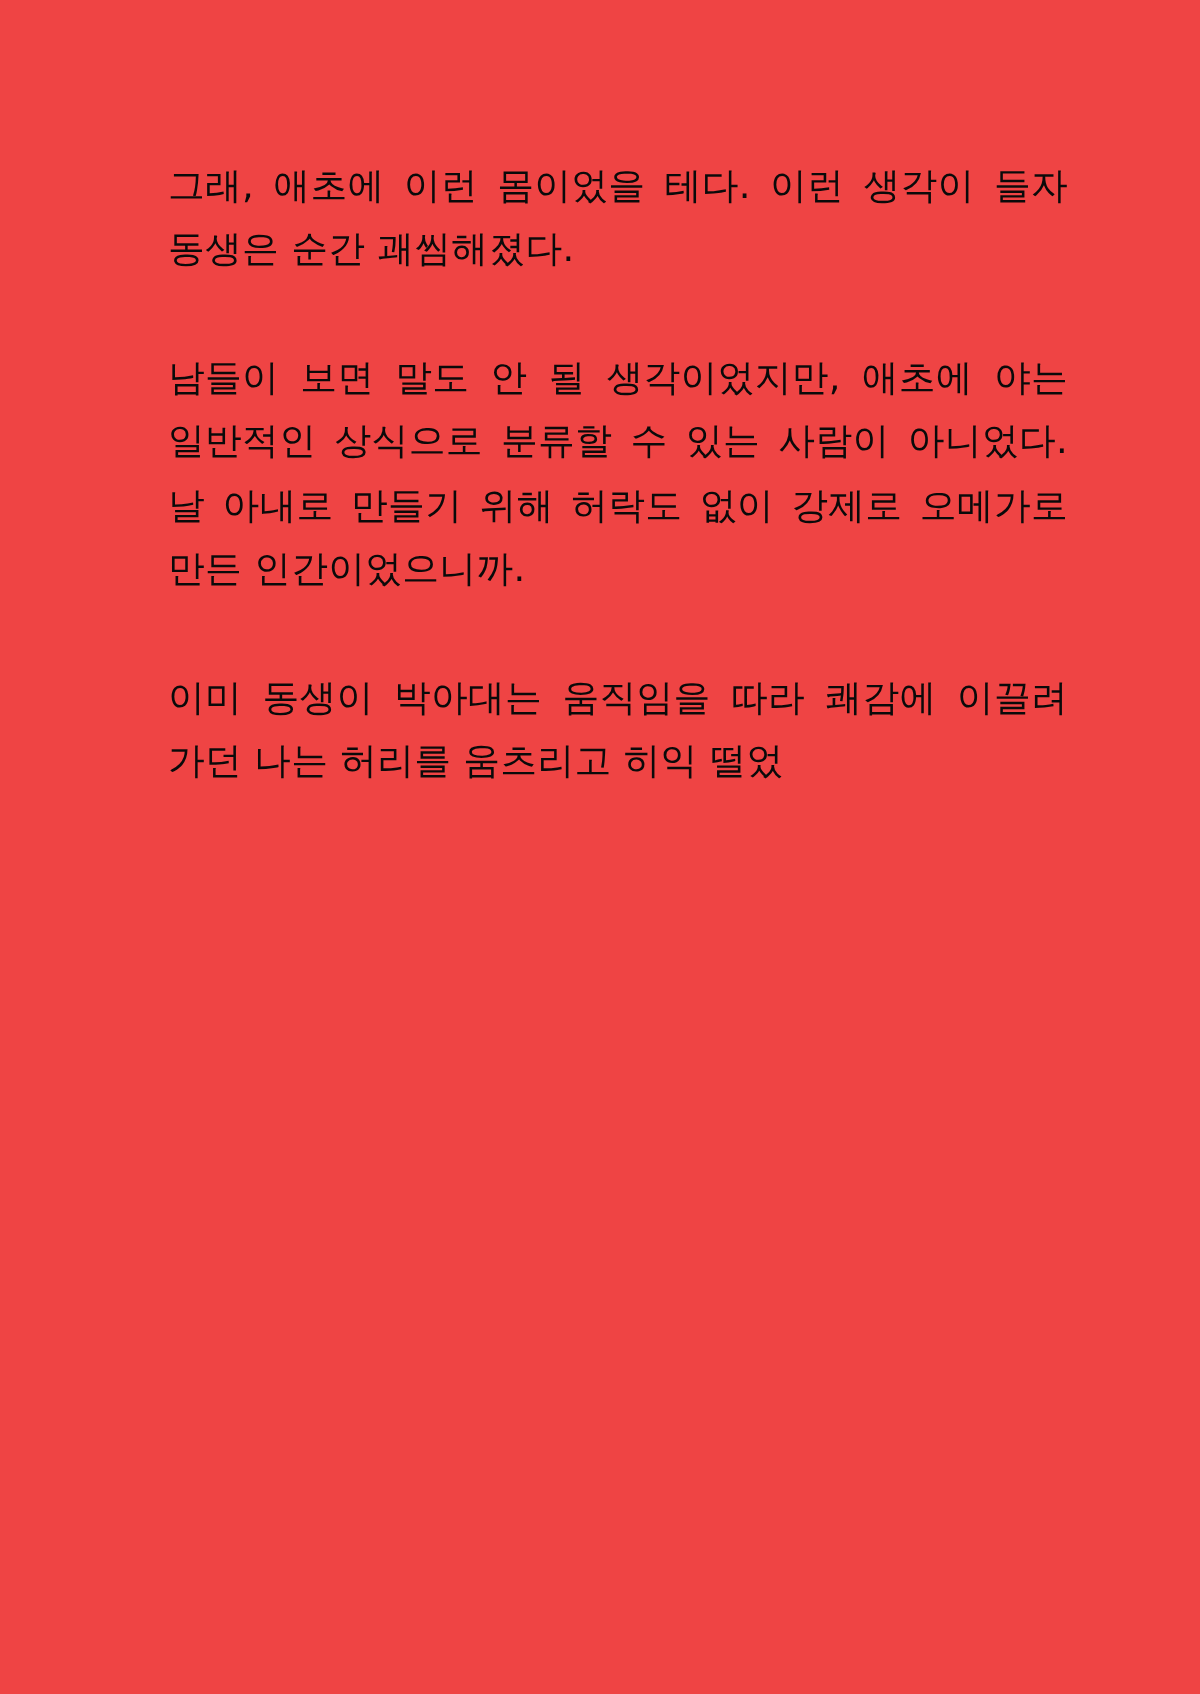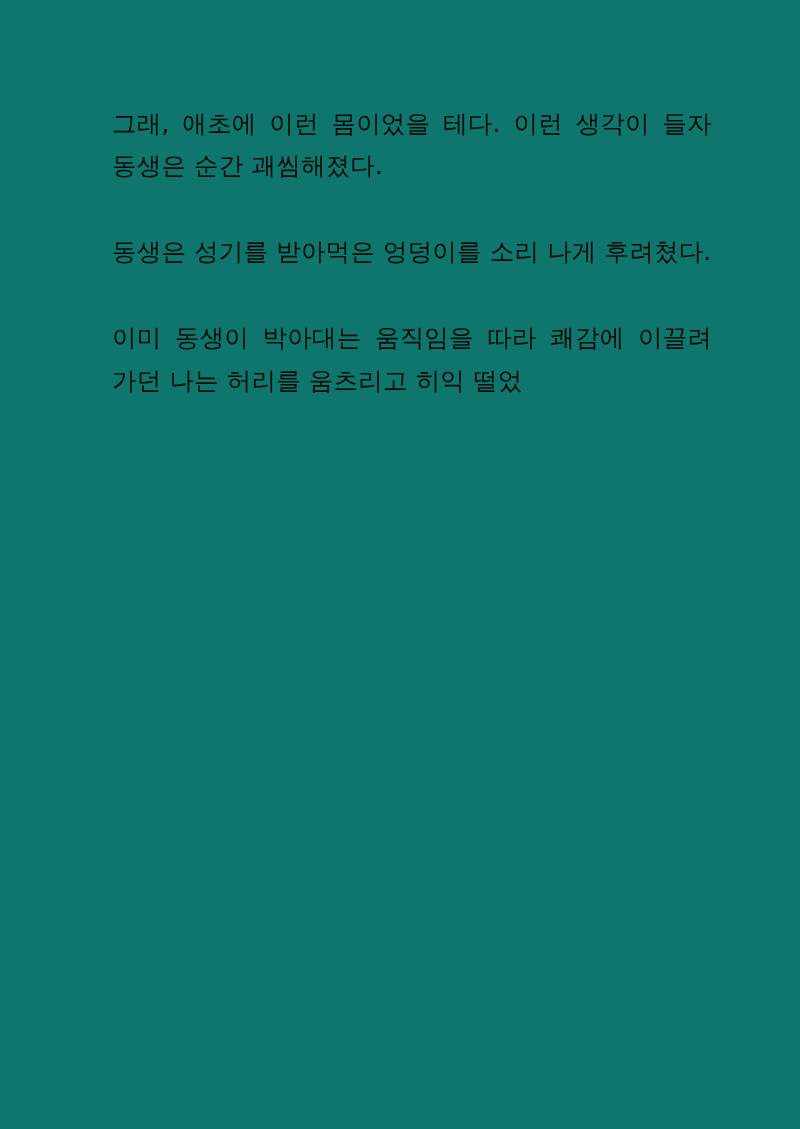--- a/index.html
+++ b/index.html
@@ -11,21 +11,21 @@
     width: 800px;
     min-height: 1129px;
     font-family: "DejaVu Sans", "Liberation Sans", sans-serif;
     color: #000000;
   }
   .page {
     width: 800px;
     min-height: 1129px;
     box-sizing: border-box;
     padding: 103px 88px 40px 112px;
-    background: #0f766e;
+    background: #ef4444;
   }
   .doc-body {
     display: block;
   }
   .para {
     margin: 0 0 44px 0;
     font-size: 24.5px;
     line-height: 1.72;
     text-align: justify;
     text-justify: inter-character;
@@ -36,16 +36,16 @@
   .para:last-child {
     margin-bottom: 0;
   }
 </style>
 </head>
 <body>
 
 <div class="page">
   <div class="doc-body">
     <p class="para">그래, 애초에 이런 몸이었을 테다. 이런 생각이 들자 동생은 순간 괘씸해졌다.</p>
-    <p class="para">동생은 성기를 받아먹은 엉덩이를 소리 나게 후려쳤다.</p>
+    <p class="para">남들이 보면 말도 안 될 생각이었지만, 애초에 야는 일반적인 상식으로 분류할 수 있는 사람이 아니었다. 날 아내로 만들기 위해 허락도 없이 강제로 오메가로 만든 인간이었으니까.</p>
     <p class="para">이미 동생이 박아대는 움직임을 따라 쾌감에 이끌려 가던 나는 허리를 움츠리고 히익 떨었</p>
   </div>
 </div>
 
 </body></html>

